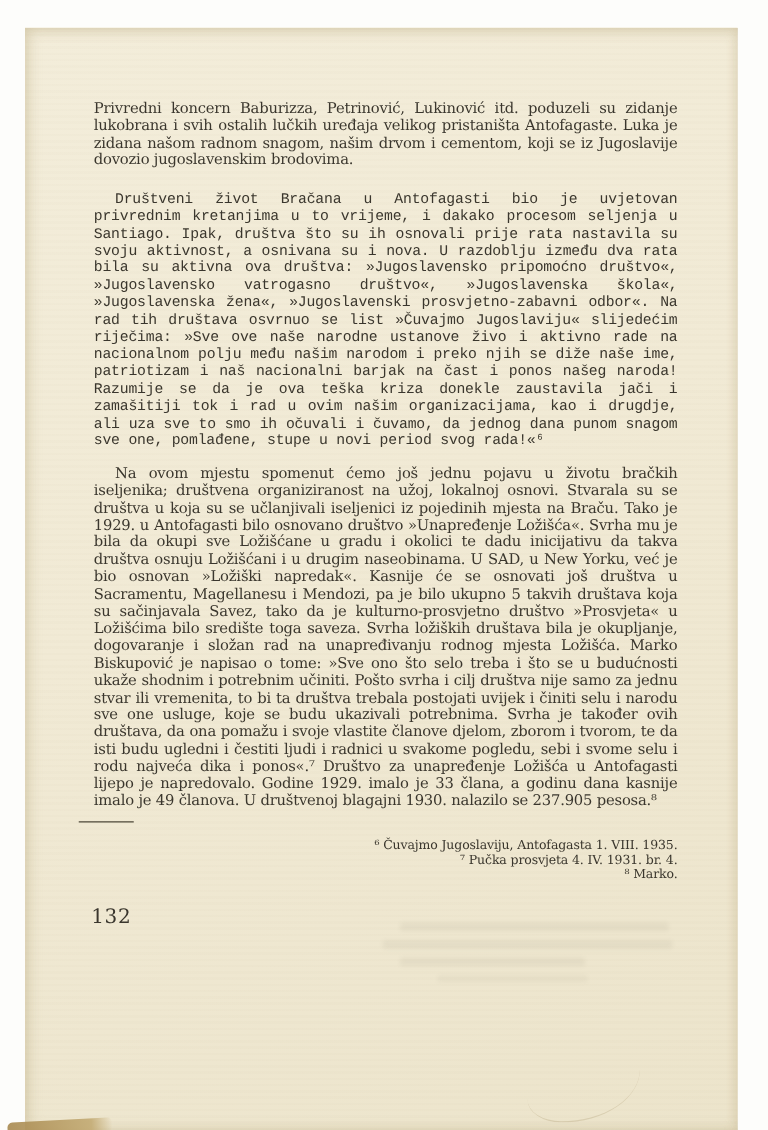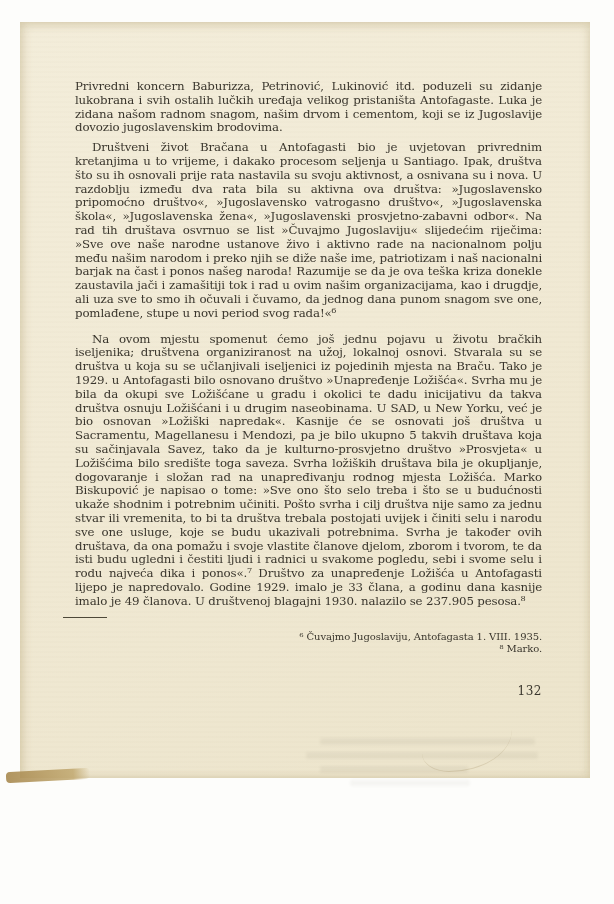--- a/index.html
+++ b/index.html
@@ -14,21 +14,21 @@
     background: #fdfdfb;
     overflow: hidden;
     font-family: "DejaVu Serif", "Liberation Serif", serif;
   }
   
   .paper {
     position: absolute;
     left: 20px;
     top: 22px;
     width: 570px;
-    height: 756px;
+    height: 882px;
     background:
       repeating-linear-gradient(0deg,
         rgba(120,100,60,0.015) 0px, rgba(120,100,60,0.015) 2px,
         rgba(255,255,255,0.0) 2px, rgba(255,255,255,0.0) 5px),
       linear-gradient(155deg, #f3edda 0%, #f1ead5 45%, #ece4cb 100%);
     box-shadow:
       inset 4px 0 10px rgba(170,150,100,0.22),
       inset 0 4px 9px rgba(170,150,100,0.16),
       inset -3px 0 8px rgba(170,150,100,0.10);
   }
@@ -43,44 +43,44 @@
     line-height: 13.8px;
     letter-spacing: -0.15px;
     text-align: justify;
   }
   .text-col p.para {
     margin: 0;
     padding: 0;
   }
   .text-col p.para.indent { text-indent: 17px; }
   .text-col p.para.gap    { margin-top: 12px; }
-  .text-col p.para.smallgap { margin-top: 6px; }
+  .text-col p.para.smallgap { margin-top: 18px; font-family: Liberation Mono, monospace; }
   
   .footnote-rule {
     width: 44px;
     height: 0;
     border-top: 1.2px solid #4d4839;
     margin: 9px 0 7px -12px;
   }
   .footnotes {
     font-size: 10px;
     line-height: 11.6px;
     letter-spacing: -0.1px;
     text-align: right;
     margin-top: 13px;
   }
   .footnotes .footnote { margin: 0 0 0 14px; }
   
   .page-number {
-    margin-top: 30px;
+    margin-top: 20px;
     margin-left: -2px;
-    font-size: 12px;
+    font-size: 16px;
     letter-spacing: 0.5px;
     color: #3a362d;
-    text-align: right;
+    text-align: left;
   }
   
   .ghost {
     position: absolute;
     background: #6b6452;
     opacity: 0.07;
     filter: blur(1.5px);
     border-radius: 2px;
   }
   .ghost.g1 { left: 300px; top: 716px; width: 215px; height: 7px; }
@@ -125,20 +125,21 @@
     <div id="paragraphs">
         <p class="para">Privredni koncern Baburizza, Petrinović, Lukinović itd. poduzeli su zidanje lukobrana i svih ostalih lučkih uređaja velikog pristaništa Antofagaste. Luka je zidana našom radnom snagom, našim drvom i cementom, koji se iz Jugoslavije dovozio jugoslavenskim brodovima.</p>
         <p class="para indent smallgap">Društveni život Bračana u Antofagasti bio je uvjetovan privrednim kretanjima u to vrijeme, i dakako procesom seljenja u Santiago. Ipak, društva što su ih osnovali prije rata nastavila su svoju aktivnost, a osnivana su i nova. U razdoblju između dva rata bila su aktivna ova društva: »Jugoslavensko pripomoćno društvo«, »Jugoslavensko vatrogasno društvo«, »Jugoslavenska škola«, »Jugoslavenska žena«, »Jugoslavenski prosvjetno-zabavni odbor«. Na rad tih društava osvrnuo se list »Čuvajmo Jugoslaviju« slijedećim riječima: »Sve ove naše narodne ustanove živo i aktivno rade na nacionalnom polju među našim narodom i preko njih se diže naše ime, patriotizam i naš nacionalni barjak na čast i ponos našeg naroda! Razumije se da je ova teška kriza donekle zaustavila jači i zamašitiji tok i rad u ovim našim organizacijama, kao i drugdje, ali uza sve to smo ih očuvali i čuvamo, da jednog dana punom snagom sve one, pomlađene, stupe u novi period svog rada!«⁶</p>
         <p class="para indent gap">Na ovom mjestu spomenut ćemo još jednu pojavu u životu bračkih iseljenika; društvena organiziranost na užoj, lokalnoj osnovi. Stvarala su se društva u koja su se učlanjivali iseljenici iz pojedinih mjesta na Braču. Tako je 1929. u Antofagasti bilo osnovano društvo »Unapređenje Ložišća«. Svrha mu je bila da okupi sve Ložišćane u gradu i okolici te dadu inicijativu da takva društva osnuju Ložišćani i u drugim naseobinama. U SAD, u New Yorku, već je bio osnovan »Ložiški napredak«. Kasnije će se osnovati još društva u Sacramentu, Magellanesu i Mendozi, pa je bilo ukupno 5 takvih društava koja su sačinjavala Savez, tako da je kulturno-prosvjetno društvo »Prosvjeta« u Ložišćima bilo središte toga saveza. Svrha ložiških društava bila je okupljanje, dogovaranje i složan rad na unapređivanju rodnog mjesta Ložišća. Marko Biskupović je napisao o tome: »Sve ono što selo treba i što se u budućnosti ukaže shodnim i potrebnim učiniti. Pošto svrha i cilj društva nije samo za jednu stvar ili vremenita, to bi ta društva trebala postojati uvijek i činiti selu i narodu sve one usluge, koje se budu ukazivali potrebnima. Svrha je također ovih društava, da ona pomažu i svoje vlastite članove djelom, zborom i tvorom, te da isti budu ugledni i čestiti ljudi i radnici u svakome pogledu, sebi i svome selu i rodu najveća dika i ponos«.⁷ Društvo za unapređenje Ložišća u Antofagasti lijepo je napredovalo. Godine 1929. imalo je 33 člana, a godinu dana kasnije imalo je 49 članova. U društvenoj blagajni 1930. nalazilo se 237.905 pesosa.⁸</p>
       </div>
 
     <div class="footnote-rule"></div>
 
     <div id="footnotes" class="footnotes">
         <p class="footnote">⁶ Čuvajmo Jugoslaviju, Antofagasta 1. VIII. 1935.</p>
+        <p class="footnote">⁷ Pučka prosvjeta 4. IV. 1931. br. 4.</p>
         <p class="footnote">⁸ Marko.</p>
       </div>
 
     <div class="page-number">132</div>
   </div>
 
   <div class="corner-shadow"></div>
 </div>
 
 </body></html>

